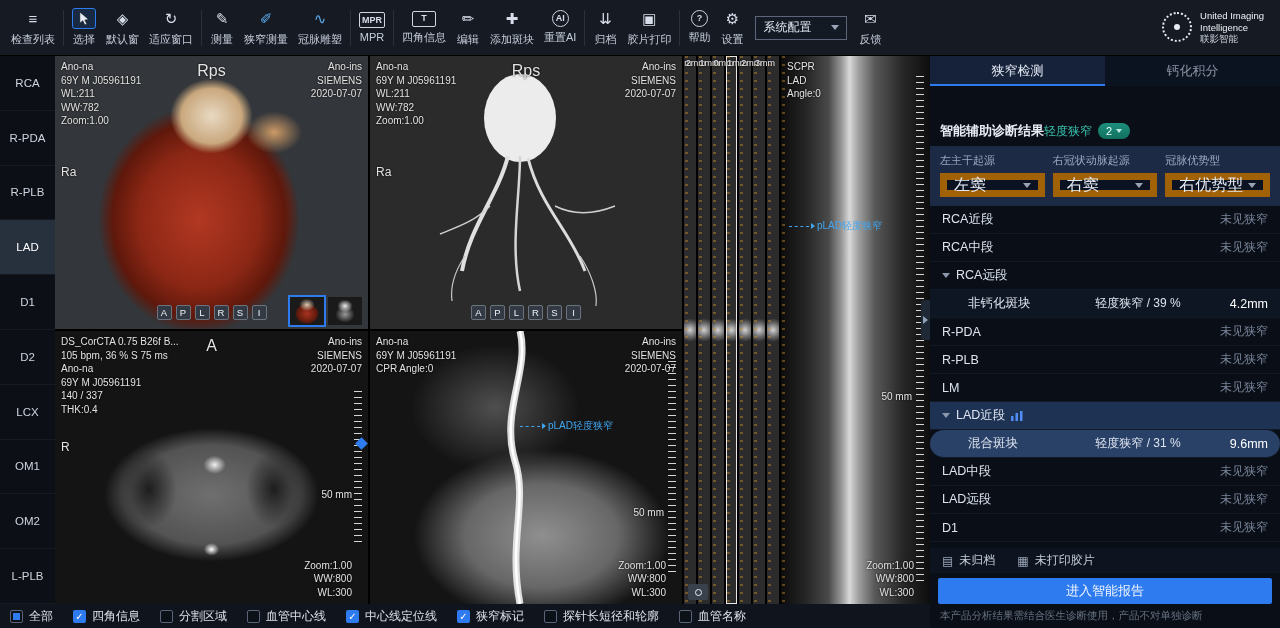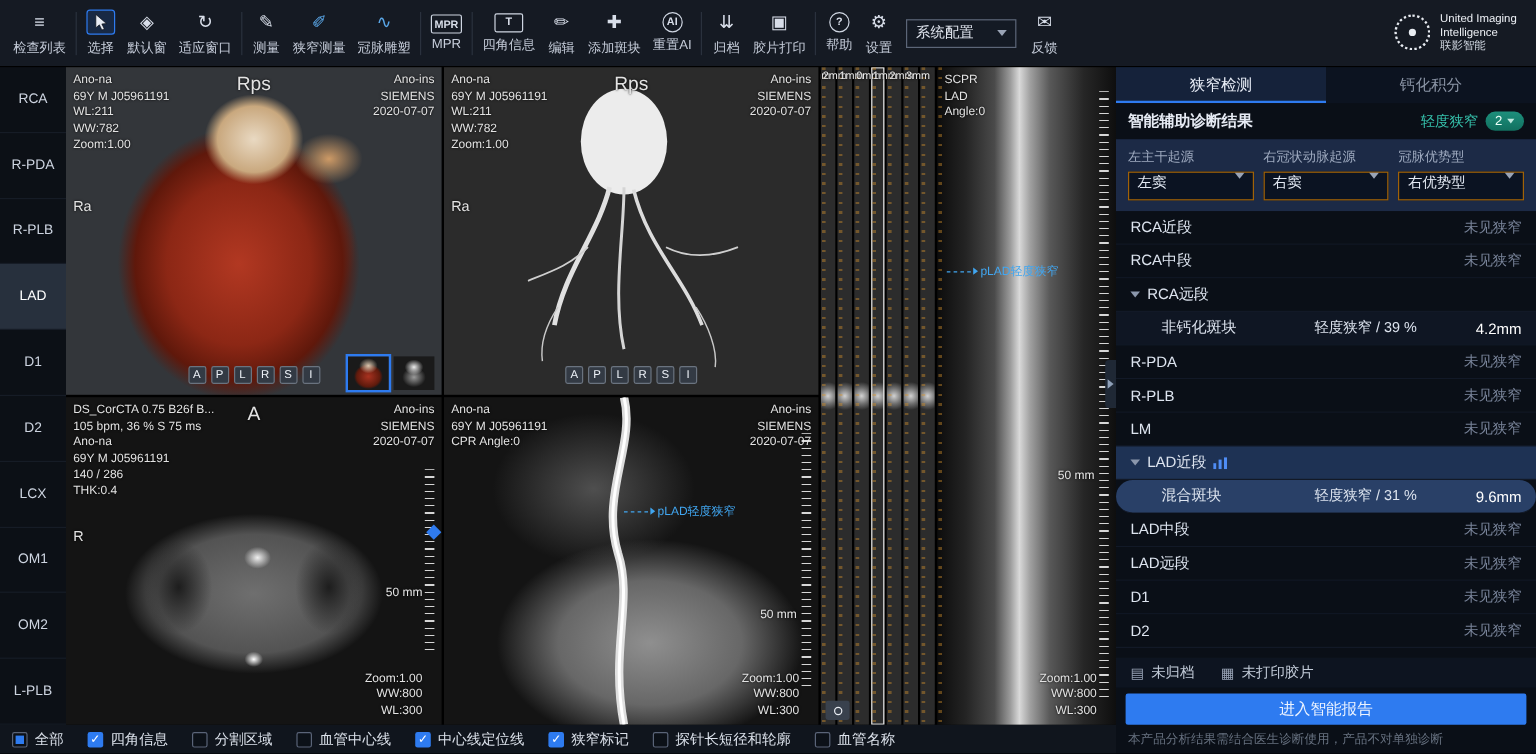--- a/index.html
+++ b/index.html
@@ -85,30 +85,30 @@
   .cam { position:absolute; left:4px; bottom:4px; width:20px; height:16px; background:#39414d; border-radius:2px; display:flex; align-items:center; justify-content:center; z-index:3; }
   .cam i { width:7px; height:7px; border:1.5px solid #e8ecf2; border-radius:50%; display:block; }
 
   
   .panel { position:absolute; top:56px; right:0; width:350px; height:572px; background:#0a0f17; display:flex; flex-direction:column; }
   .collapse-handle { position:absolute; top:300px; right:350px; width:9px; height:40px; background:#1f2835; border-radius:3px 0 0 3px; display:flex; align-items:center; justify-content:center; z-index:5; }
   .collapse-handle i { width:0; height:0; border-top:4px solid transparent; border-bottom:4px solid transparent; border-left:5px solid #8fa0b8; display:block; }
   .tabs { display:flex; height:30px; background:#0c1320; }
   .tab { flex:1; display:flex; align-items:center; justify-content:center; font-size:13px; color:#8b95a6; }
   .tab.active { background:#15223a; color:#e9eef8; box-shadow:inset 0 -2px 0 #2e7bf0; }
-  .result-head { height:30px; display:flex; align-items:center; justify-content:space-between; padding:0 10px; }
+  .result-head { height:30px; display:flex; align-items:center; padding:0 10px;margin-top:30px; }
   .result-title { font-size:13px; font-weight:bold; color:#e6ebf4; }
   .sev-wrap { display:flex; align-items:center; gap:6px; }
   .sev-label { font-size:12px; color:#36c3ad; }
   .count-pill { height:16px; border-radius:8px; background:linear-gradient(#1d8f7c,#11705f); color:#eafff8; font-size:11px; display:flex; align-items:center; gap:4px; padding:0 8px; }
   .pill-caret { width:0; height:0; border-left:3.5px solid transparent; border-right:3.5px solid transparent; border-top:4px solid #bfe9df; }
   .origins { background:#1c2a46; padding:7px 10px 9px; display:flex; gap:8px; }
   .origin-col { flex:1; min-width:0; }
   .origin-head { font-size:11px; color:#9fabc0; margin-bottom:5px; white-space:nowrap; }
-  .origin-select { height:24px; background:#0b1322; border:1px solid #a16207; display:flex; align-items:flex-start; justify-content:space-between; padding:0 7px; font-size:12px; color:#e3e9f3; }
+  .origin-select { height:24px; background:#0b1322; border:7px solid #a16207; display:flex; align-items:center; justify-content:space-between; padding:0 7px; font-size:16px; color:#e3e9f3; }
   .rows { flex:1; overflow:hidden; }
   .vrow { height:28px; display:flex; align-items:center; justify-content:space-between; padding:0 12px; border-bottom:1px solid #121927; font-size:12.5px; background:#0a0f17; }
   .vname { color:#dde4ef; display:flex; align-items:center; gap:6px; white-space:nowrap; }
   .vstatus { color:#79849a; font-size:12px; }
   .gcaret { width:0; height:0; border-left:4px solid transparent; border-right:4px solid transparent; border-top:5px solid #8b97ac; }
   .vrow.selected { background:#1e3254; }
   .vrow.plaque { padding-left:38px; background:#0f1623; }
   .vrow.plaque.selected { background:#294067;border-radius:14px; }
   .plq-type { width:96px; color:#dde4ef; white-space:nowrap; }
   .plq-sten { flex:1; text-align:center; color:#dde4ef; font-size:12px; white-space:nowrap; }
@@ -305,21 +305,21 @@
         <span class="ob">I</span>
       </div>
     </div>
 
     <div class="vp vp-axial">
       <div class="ov ov-tl">
         <div>DS_CorCTA 0.75 B26f B...</div>
         <div>105 bpm, 36 % S 75 ms</div>
         <div>Ano-na</div>
         <div>69Y M J05961191</div>
-        <div>140 / 286</div>
+        <div>140 / 337</div>
         <div>THK:0.4</div>
       </div>
       <div class="ov ov-tc">A</div>
       <div class="ov ov-tr">
         <div>Ano-ins</div>
         <div>SIEMENS</div>
         <div>2020-07-07</div>
       </div>
       <div class="ov ov-lc">R</div>
       <div class="ruler" style="top:60px; bottom:60px;"></div>

